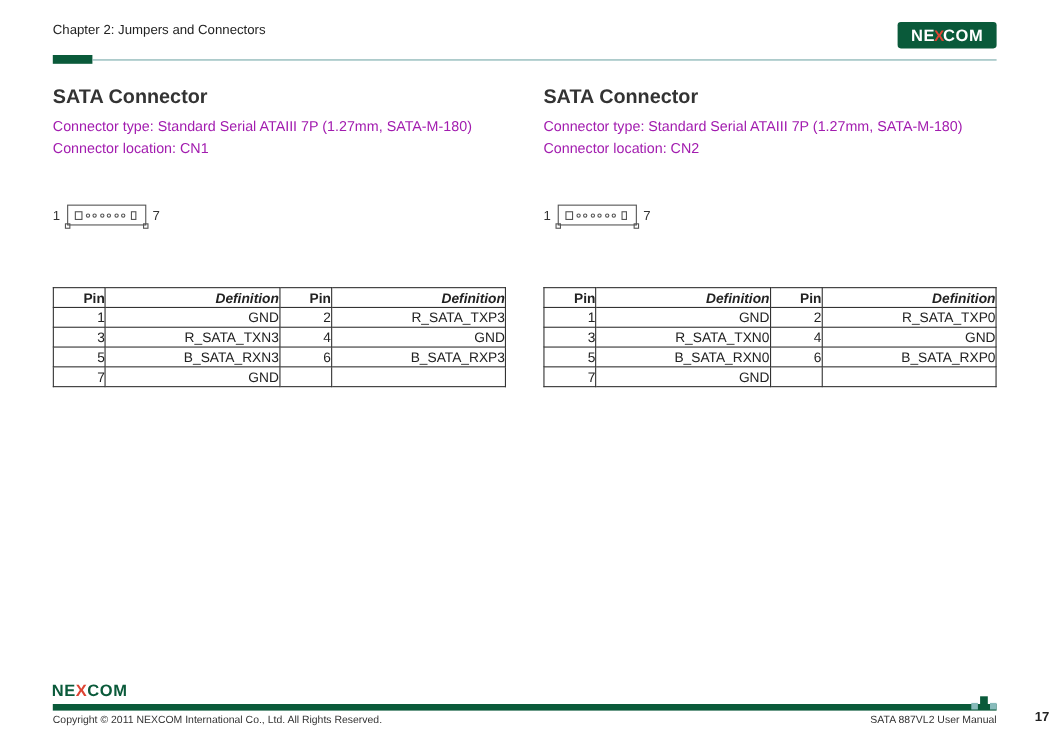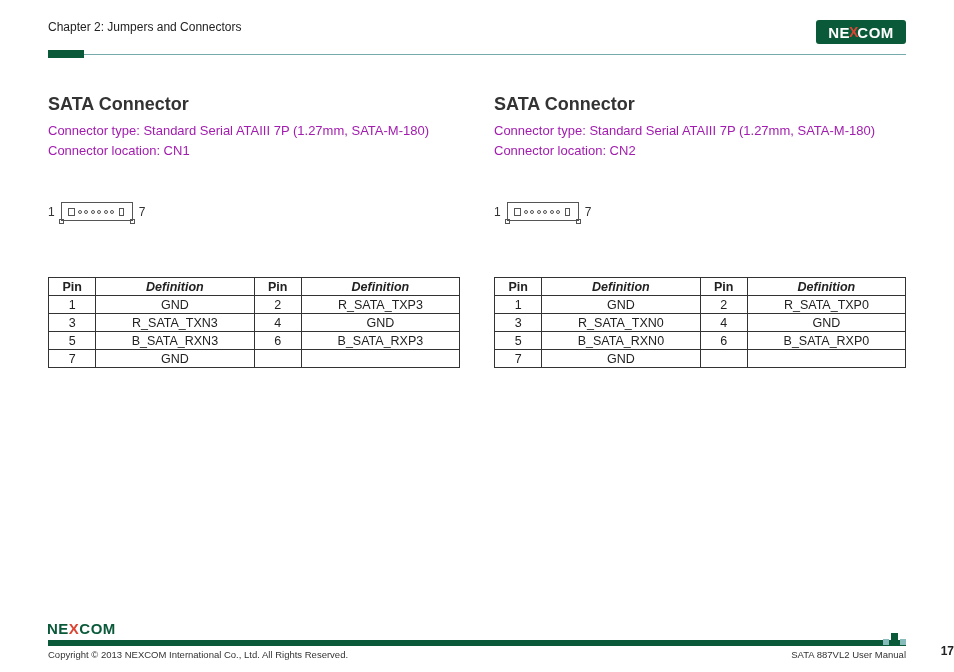--- a/index.html
+++ b/index.html
@@ -33,21 +33,21 @@
     color: #fff; font-weight: 800; font-size: 15px; letter-spacing: 0.5px;
     font-family: Arial, sans-serif;
   }
   .logo-top .x { color:#d43; font-weight:900; font-size:14px; margin:0 -1px; }
   .hr-row { display:flex; align-items:center; margin-top:4px; }
   .hr-accent { width:36px; height:8px; background:#0a5a3a; margin-right:0; }
   .hr-line { flex:1; height:0.7px; background:#7aa; }
   .content {
     display:flex;
     gap: 34px;
-    margin-top: 36px;
+    margin-top: 20px;
   }
   .col { flex:1; }
   .section-title { font-size: 18px; font-weight:700; color:#333; margin-bottom:6px; }
   .desc { font-size: 13px; line-height:1.5; color:#a21caf; }
   .connector-diagram {
     margin-top: 42px;
     display:flex; align-items:center; gap:6px;
     font-size:12px; color:#333;
   }
   .conn-body {
@@ -64,21 +64,21 @@
   .conn-pin { width:4px; height:4px; border:1px solid #555; border-radius:50%; margin-right:2.5px; display:inline-block; background:#fff;}
   .conn-last { width:5px; height:8px; border:1px solid #555; margin-left:2px;}
   .pin-table {
     margin-top: 56px;
     border-collapse: collapse;
     width: 100%;
     font-size: 12.5px;
   }
   .pin-table th, .pin-table td {
     border: 0.8px solid #333;
-    text-align: center;
+    text-align: right;
     padding: 1.5px 0;
     height: 18px;
   }
   .pin-table th { font-weight:700; }
   .pin-table .c-pin { width: 48px; }
   .pin-table .c-def { width: 160px; font-style: italic; }
   .footer {
     position:absolute; left:0; right:0; bottom:12px;
     padding: 0 48px;
   }
@@ -239,17 +239,17 @@
     <div class="footer-logo">
       <span>NE</span><span class="xs">X</span><span>COM</span>
     </div>
     <div class="footer-sq">
         <span></span>
         <span></span>
         <span></span>
       </div>
   </div>
   <div class="footer-row">
-    <span>Copyright © 2013 NEXCOM International Co., Ltd. All Rights Reserved.</span>
+    <span>Copyright © 2011 NEXCOM International Co., Ltd. All Rights Reserved.</span>
     <span>SATA 887VL2 User Manual</span>
   </div>
   <div class="page-num">17</div>
 </div>
 
 </body></html>

